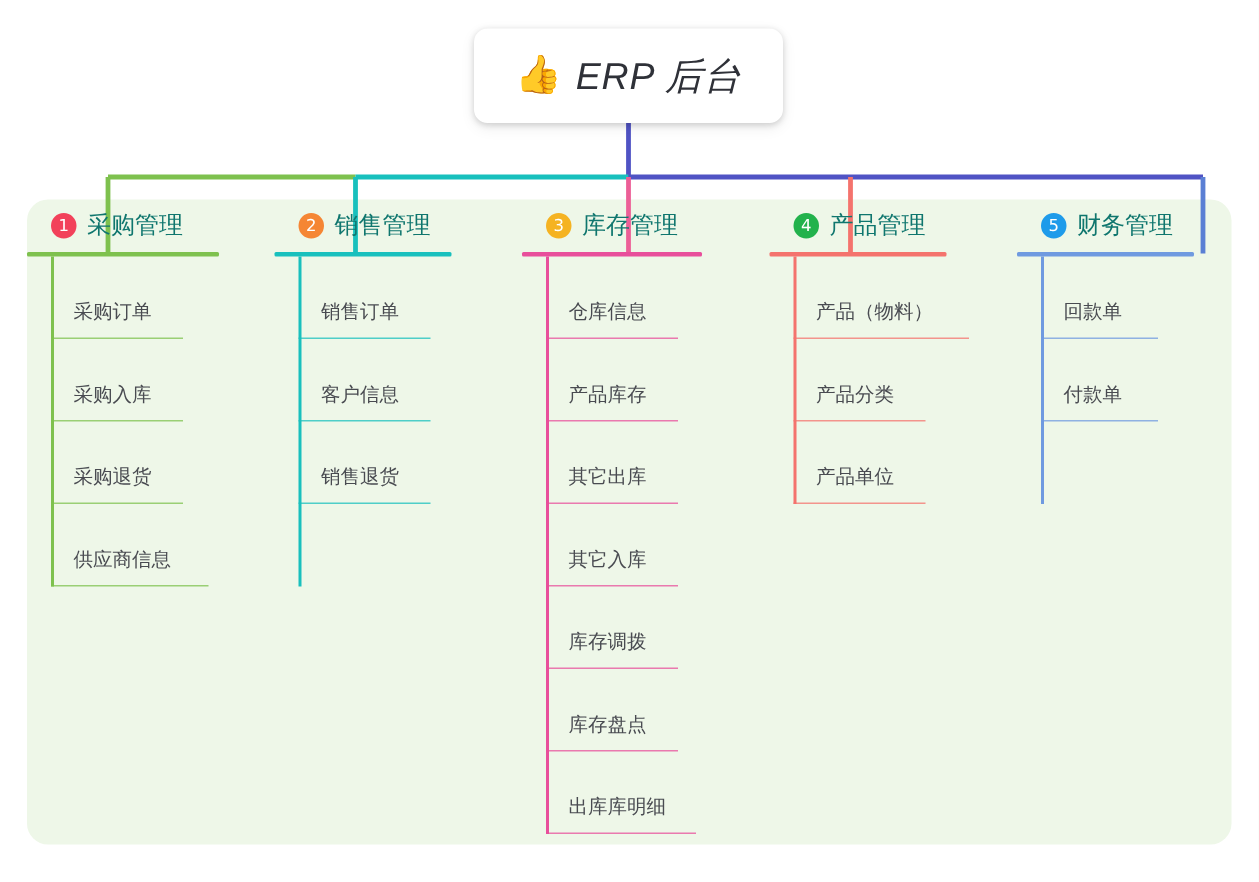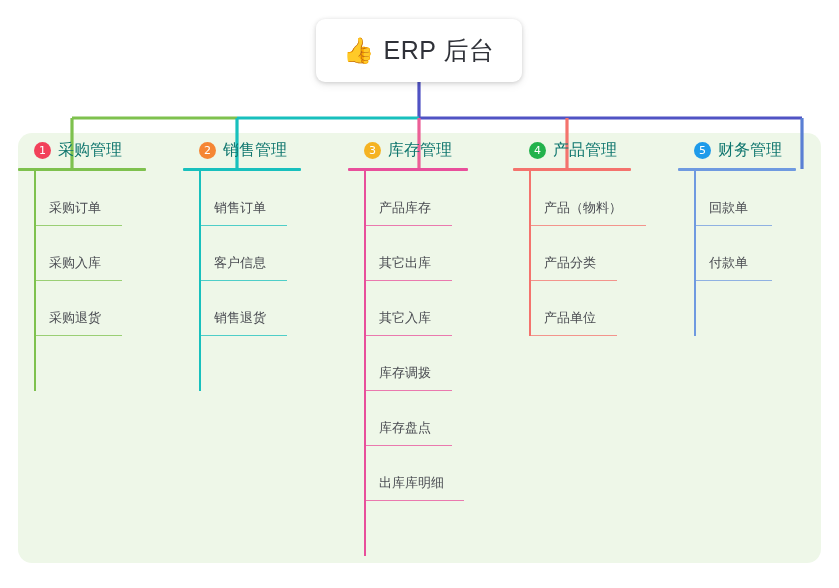--- a/index.html
+++ b/index.html
@@ -38,20 +38,21 @@
   .root-emoji {
     font-size: 25px;
     line-height: 1;
     display: inline-block;
   }
   .root-title {
     font-size: 25px;
     color: #2f3138;
     letter-spacing: 0.5px;
     white-space: nowrap;
+    font-style: italic;
   }
 
   
   #wires {
     position: absolute;
     left: 0;
     top: 0;
     width: 839px;
     height: 588px;
     z-index: 3;
@@ -180,20 +181,24 @@
             <div class="leaf-rule" style="background: rgb(126, 193, 78); width: 88px; opacity: 0.75;"></div>
           </div>
           <div class="leaf">
             <span class="leaf-label">采购入库</span>
             <div class="leaf-rule" style="background: rgb(126, 193, 78); width: 88px; opacity: 0.75;"></div>
           </div>
           <div class="leaf">
             <span class="leaf-label">采购退货</span>
             <div class="leaf-rule" style="background: rgb(126, 193, 78); width: 88px; opacity: 0.75;"></div>
           </div>
+          <div class="leaf">
+            <span class="leaf-label">供应商信息</span>
+            <div class="leaf-rule" style="background: rgb(126, 193, 78); width: 105px; opacity: 0.75;"></div>
+          </div>
         </div>
       </div>
       <div class="col" style="left: 165px; width: 160px;">
         <div class="col-head">
           <span class="badge" style="background: rgb(245, 134, 52);">2</span>
           <span class="col-title">销售管理</span>
         </div>
         <div class="head-rule" style="background: rgb(24, 192, 189); width: 118px;"></div>
         <div class="branch">
           <div class="spine" style="background: rgb(24, 192, 189); height: 220px;"></div>
@@ -213,20 +218,24 @@
       </div>
       <div class="col" style="left: 330px; width: 165px;">
         <div class="col-head">
           <span class="badge" style="background: rgb(245, 179, 34);">3</span>
           <span class="col-title">库存管理</span>
         </div>
         <div class="head-rule" style="background: rgb(232, 79, 155); width: 120px;"></div>
         <div class="branch">
           <div class="spine" style="background: rgb(232, 79, 155); height: 385px;"></div>
           <div class="leaf">
+            <span class="leaf-label">仓库信息</span>
+            <div class="leaf-rule" style="background: rgb(232, 79, 155); width: 88px; opacity: 0.75;"></div>
+          </div>
+          <div class="leaf">
             <span class="leaf-label">产品库存</span>
             <div class="leaf-rule" style="background: rgb(232, 79, 155); width: 88px; opacity: 0.75;"></div>
           </div>
           <div class="leaf">
             <span class="leaf-label">其它出库</span>
             <div class="leaf-rule" style="background: rgb(232, 79, 155); width: 88px; opacity: 0.75;"></div>
           </div>
           <div class="leaf">
             <span class="leaf-label">其它入库</span>
             <div class="leaf-rule" style="background: rgb(232, 79, 155); width: 88px; opacity: 0.75;"></div>

